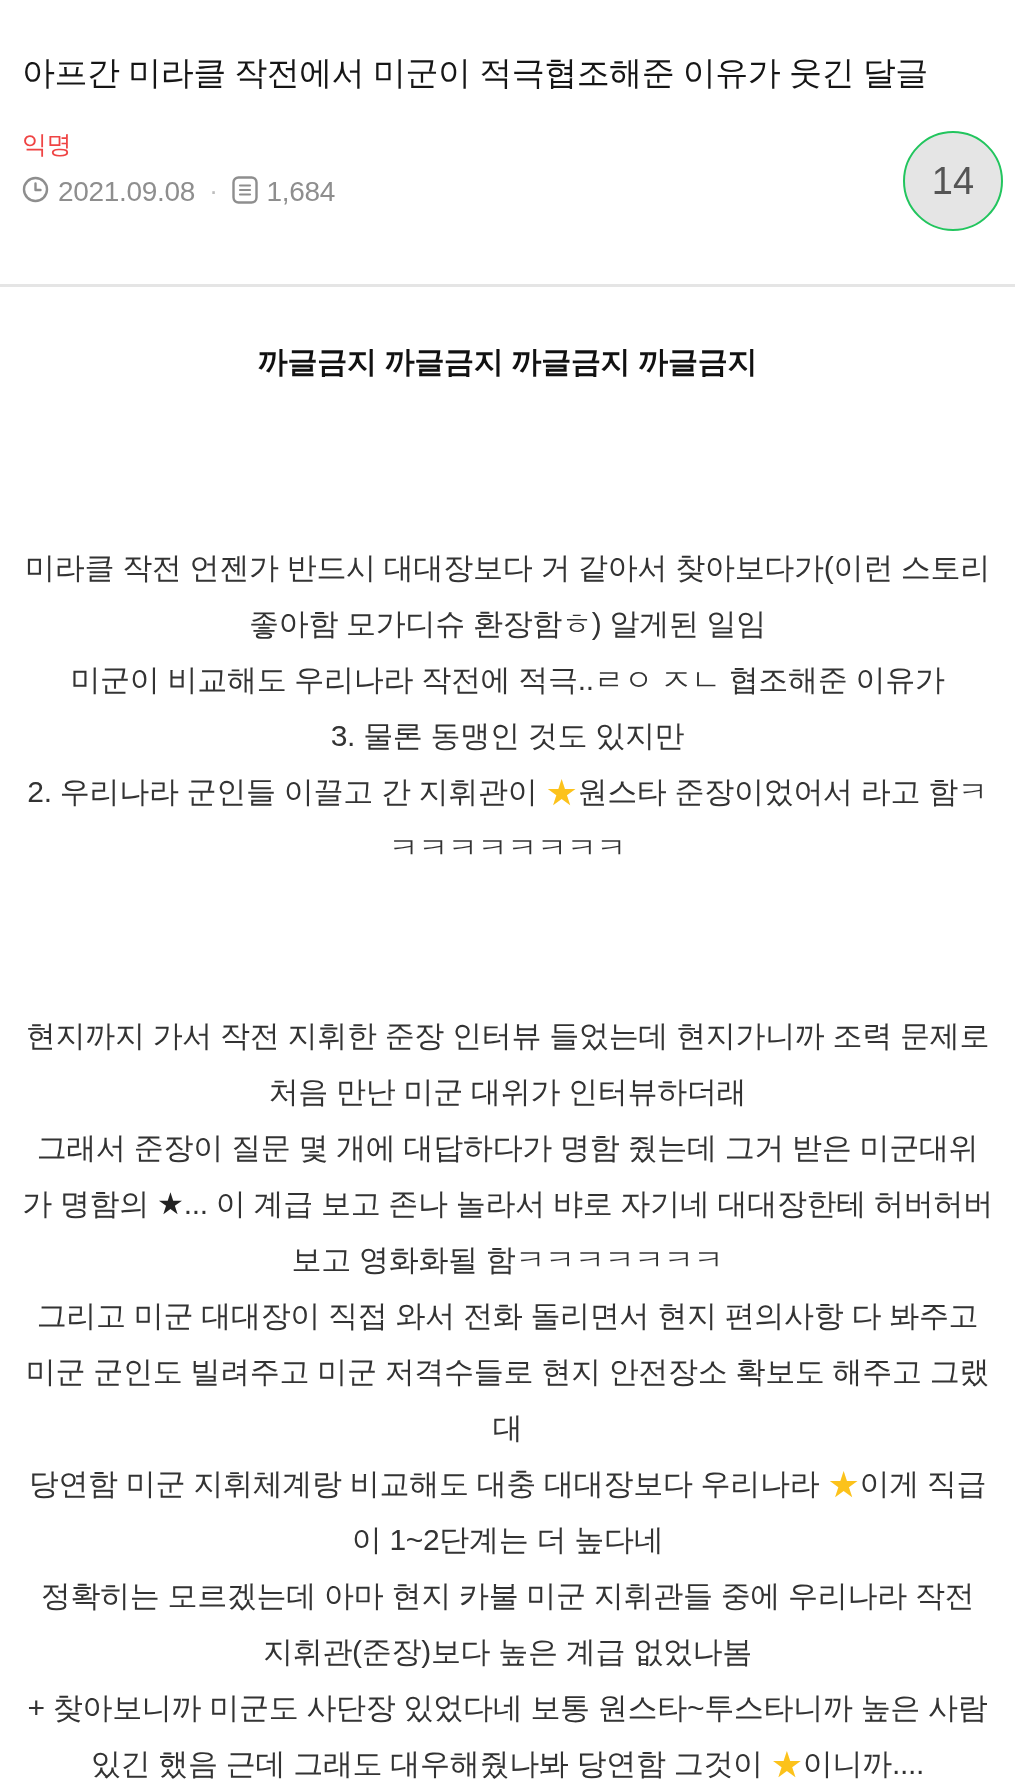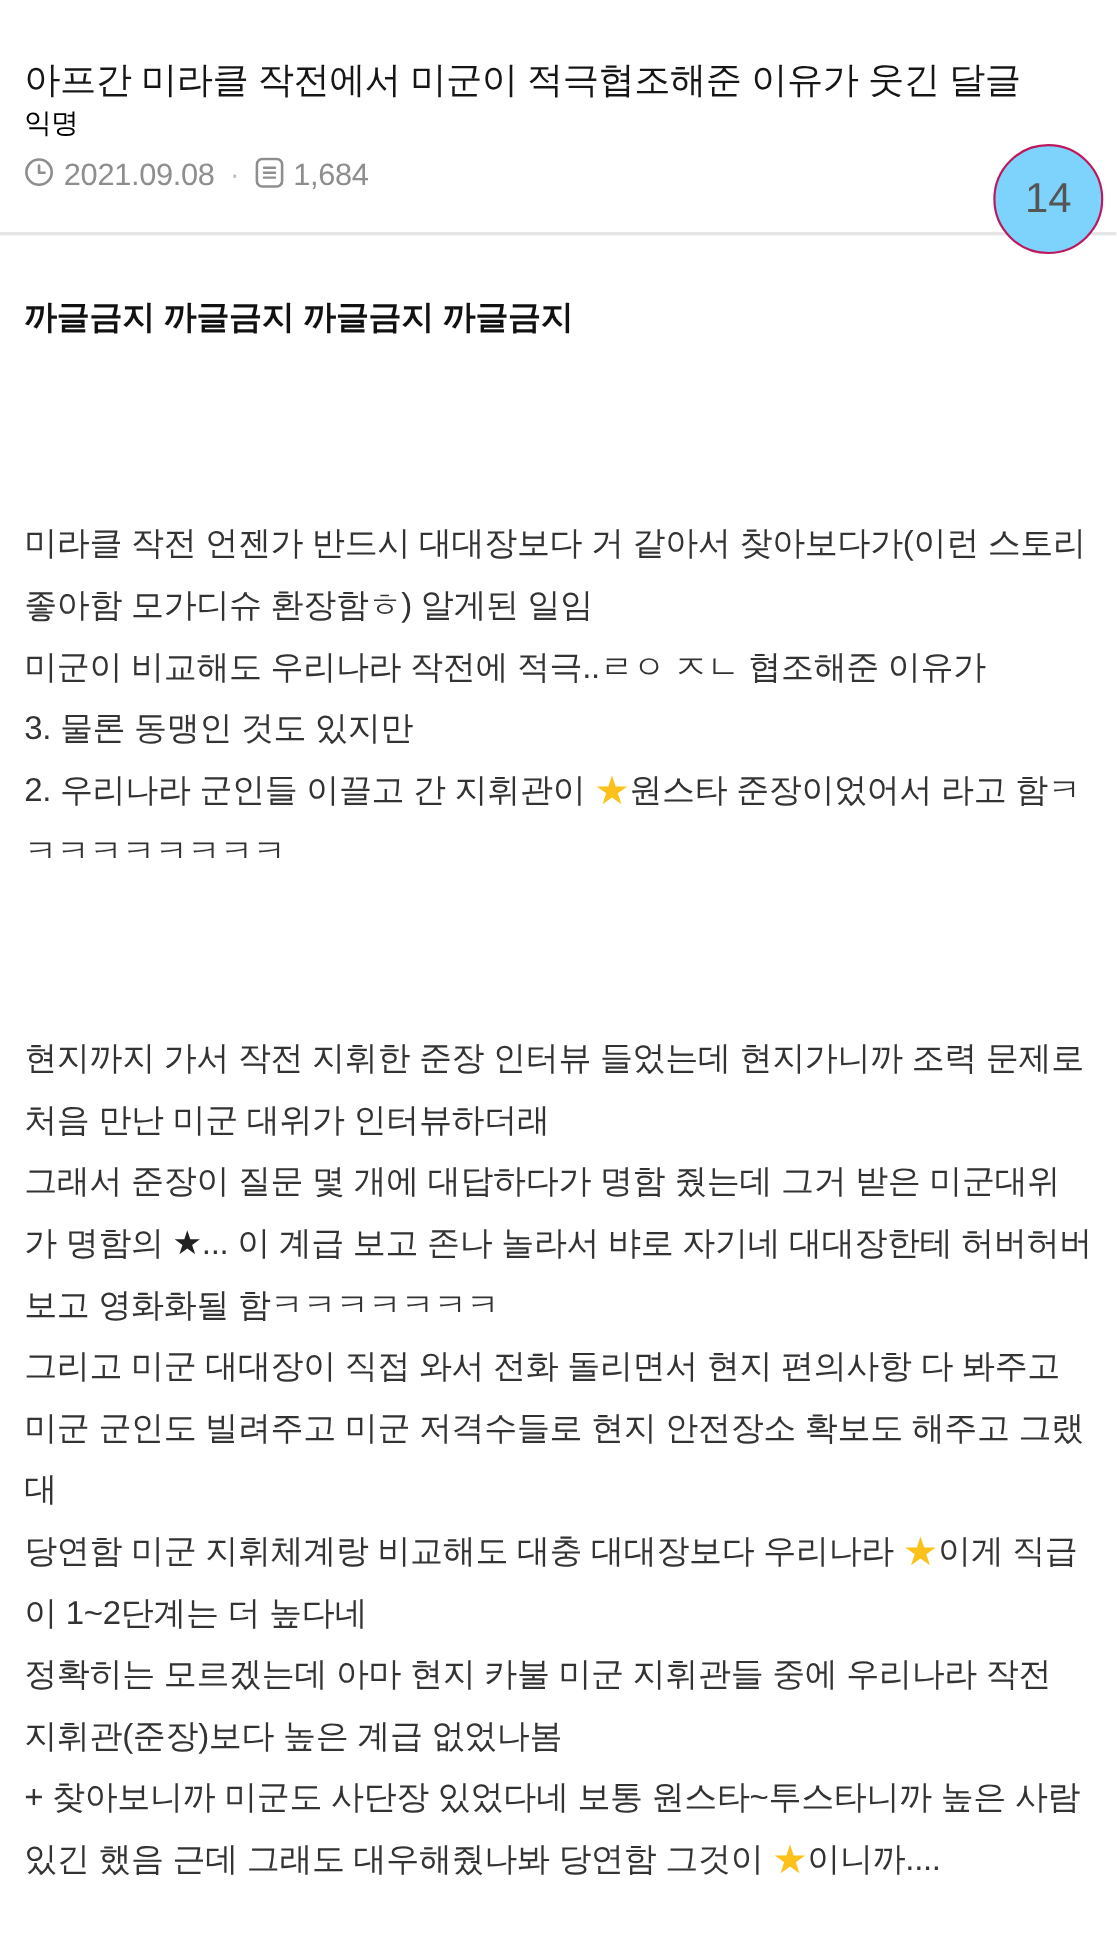--- a/index.html
+++ b/index.html
@@ -5,74 +5,75 @@
   html,body{margin:0;padding:0;background:#ffffff;}
   body{
     width:1015px;
     font-family:"Liberation Sans","DejaVu Sans",sans-serif;
     color:#333;
     -webkit-font-smoothing:antialiased;
   }
   .page{width:1015px;min-height:1781px;background:#fff;position:relative;}
 
   
-  .header{position:relative;height:211px;box-sizing:border-box;padding:52px 22px 16px;}
+  .header{position:relative;height:284px;box-sizing:border-box;padding:52px 22px 16px;}
   .title{
     margin:0;
     font-size:33px;
     line-height:1.3;
     font-weight:500;
     color:#161616;
     letter-spacing:-0.5px;
     padding-right:10px;
   }
   .author{
+    margin-top:33px;
     font-size:25px;
-    color:#000000;
+    color:#ef4444;
     letter-spacing:-0.3px;
   }
   .meta{
     margin-top:15px;
     display:flex;
     align-items:flex-start;
     font-size:28px;
     color:#8e8e8e;
     letter-spacing:-0.3px;
   }
   .meta .micon{display:inline-flex;align-items:center;margin-right:9px;}
   .meta .sep{color:#bdbdbd;font-size:26px;margin:0 14px;}
   .comment-badge{
     position:absolute;
     top:131px;
     right:12px;
     width:100px;
     height:100px;
     box-sizing:border-box;
-    border:2px solid #be185d;
+    border:2px solid #22c55e;
     border-radius:50%;
-    background:#7dd3fc;
+    background:#e5e5e5;
     display:flex;
     align-items:center;
     justify-content:center;
     font-size:38px;
     color:#555;
   }
 
   .divider{height:3px;width:100%;background:#e5e5e5;}
 
   
   .content{
     padding:47px 22px 40px;
     font-size:30px;
     line-height:56px;
     color:#333;
     letter-spacing:-0.3px;
     word-break:break-word;
   }
-  .line{margin:0;}
+  .line{margin:0;text-align:center;}
   .line.bold{font-weight:700;color:#111;}
   .star-gold{
     font-size:1.2em;
     line-height:1;
     vertical-align:-3px;
     display:inline-block;
   }
   .star-black{color:#222;}
 </style>
 </head>

